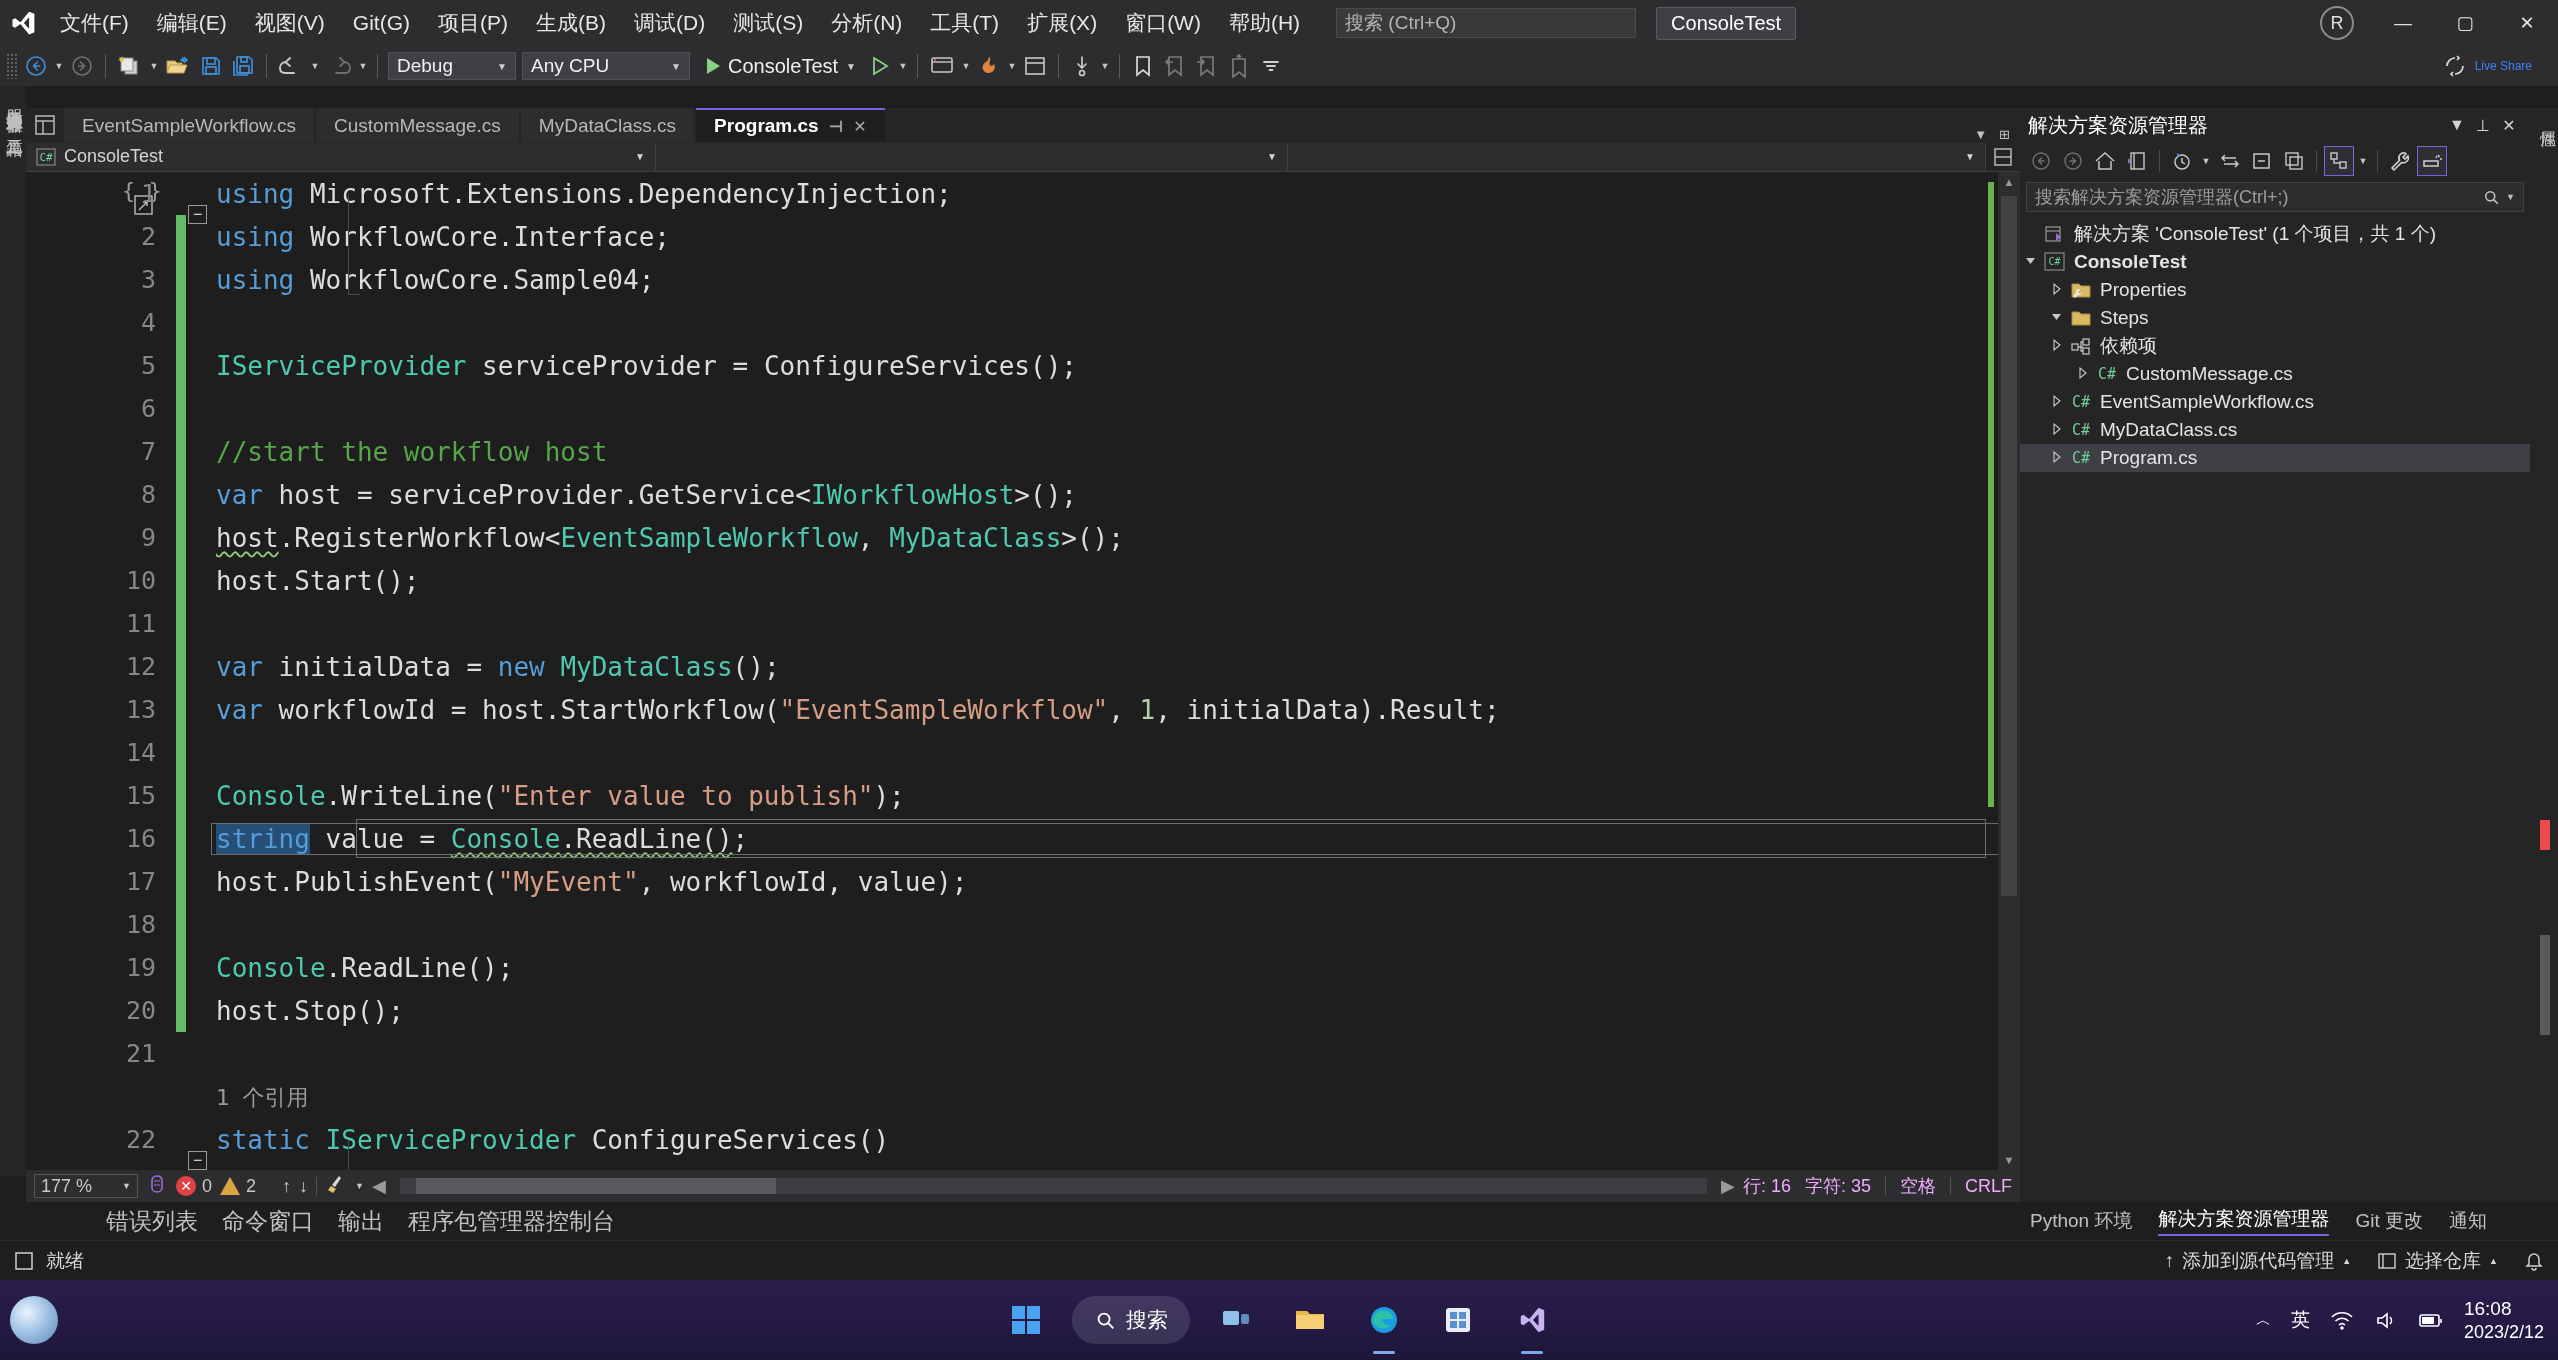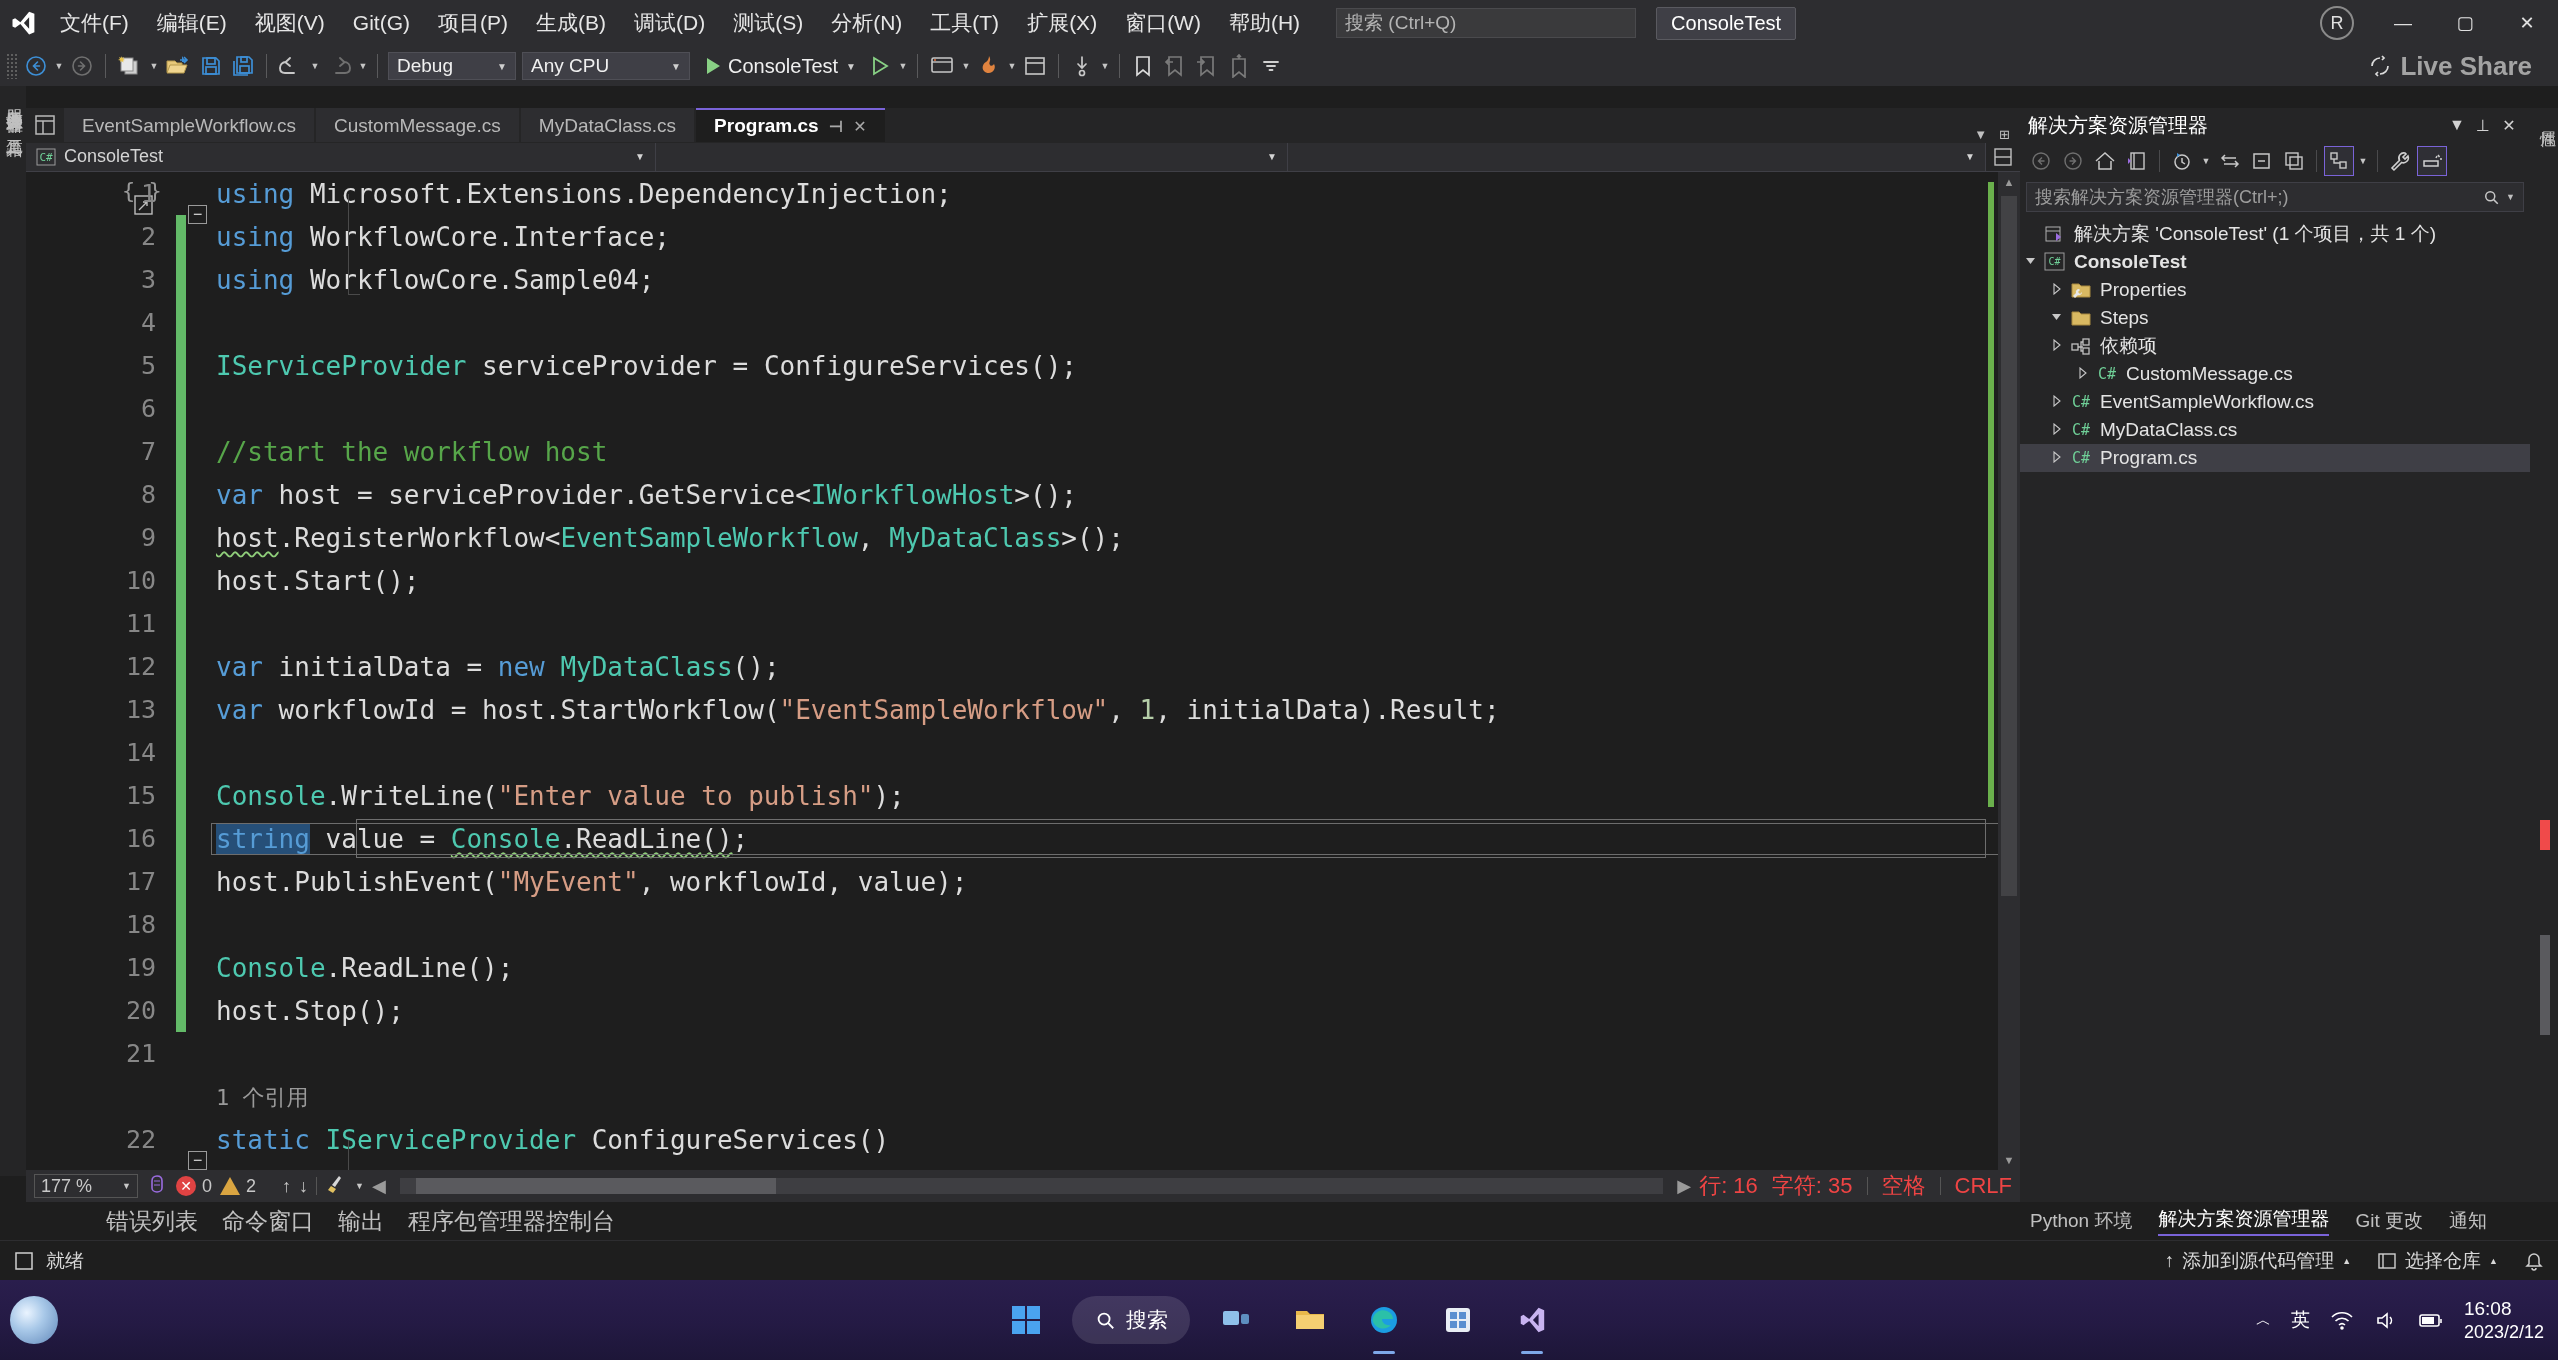--- a/index.html
+++ b/index.html
@@ -77,21 +77,21 @@
   .tb-combo .cv { white-space: nowrap; }
   .tb-combo .cc { margin-left: auto; padding-left: 14px; font-size: 10px; color: #cfcfcf; }
   .tb-run {
     display: flex; align-items: center; gap: 8px; color: #f0f0f0; font-size: 20px;
     padding: 0 8px; height: 32px; margin-left: 6px;
   }
   .play { width: 0; height: 0; border-left: 13px solid #89d185;
     border-top: 8px solid transparent; border-bottom: 8px solid transparent; }
   .live-share {
     margin-left: auto; margin-right: 26px; display: flex; align-items: center;
-    gap: 8px; color: #a3a3a3; font-size: 26px; font-weight: bold;
+    gap: 8px; color: #3b82f6; font-size: 12px;
   }
 
   
   .left-dock {
     position: absolute; left: 0; top: 86px; width: 26px; height: 1090px;
     background: #252526; padding-top: 10px;
   }
   .vtab {
     writing-mode: vertical-rl; color: #c0c0c0; font-size: 17px;
     margin: 0 auto 22px auto; text-align: center; width: 26px;
@@ -226,21 +226,21 @@
   }
   .tri-w {
     width: 0; height: 0; border-left: 10px solid transparent;
     border-right: 10px solid transparent; border-bottom: 18px solid #d9a441;
     position: relative;
   }
   .h-scroll-track {
     flex: 1; height: 16px; background: #3e3e42; margin: 0 6px; position: relative;
   }
   .h-scroll-thumb { position:absolute; left: 16px; top:0; width: 360px; height: 16px; background: #5a5a5e; }
-  .hbar-right { display: flex; align-items: center; gap: 14px; font-size: 22px; color: #ef4444; }
+  .hbar-right { display: flex; align-items: center; gap: 14px; font-size: 18px; color: #f0abfc; }
   .hbar-right .sep { width: 1px; height: 18px; background: #555; }
 
   
   .outtabs {
     position: absolute; left: 26px; top: 1202px; width: 1994px; height: 38px;
     background: #1e1e1e; display: flex; align-items: center; gap: 24px;
     padding-left: 80px; color: #c0c0c0; font-size: 23px;
   }
 
   

